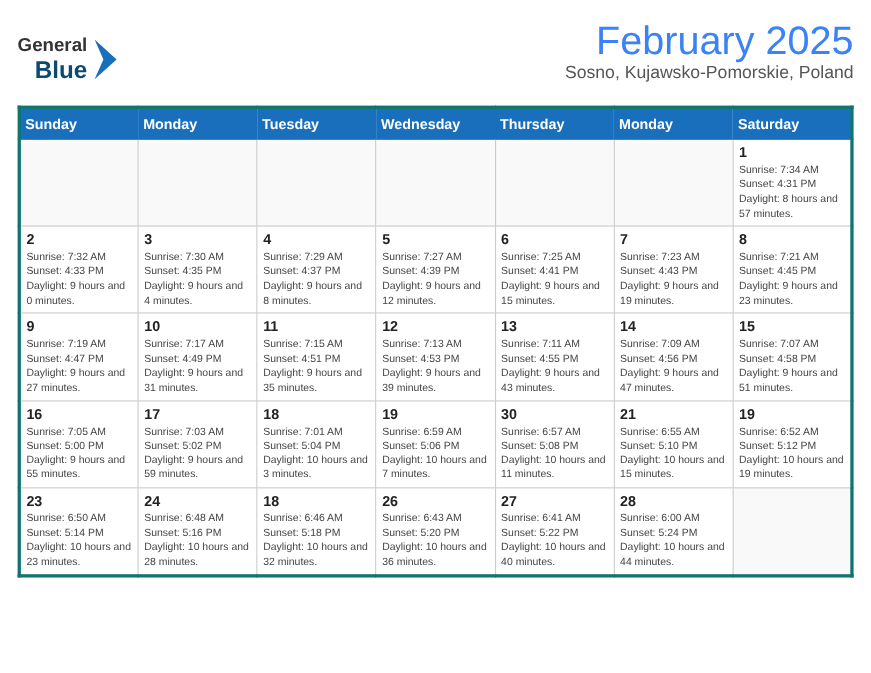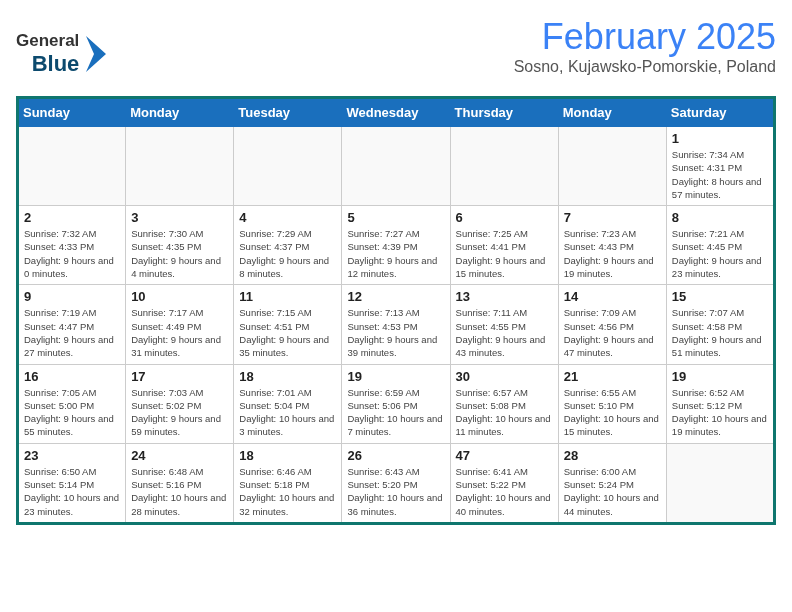--- a/index.html
+++ b/index.html
@@ -299,21 +299,21 @@
 and 32 minutes.</div>
         </td>
         <td>
           <span class="day-number">26</span>
           <div class="day-info">Sunrise: 6:43 AM
 Sunset: 5:20 PM
 Daylight: 10 hours
 and 36 minutes.</div>
         </td>
         <td>
-          <span class="day-number">47</span>
+          <span class="day-number">27</span>
           <div class="day-info">Sunrise: 6:41 AM
 Sunset: 5:22 PM
 Daylight: 10 hours
 and 40 minutes.</div>
         </td>
         <td>
           <span class="day-number">28</span>
           <div class="day-info">Sunrise: 6:00 AM
 Sunset: 5:24 PM
 Daylight: 10 hours

